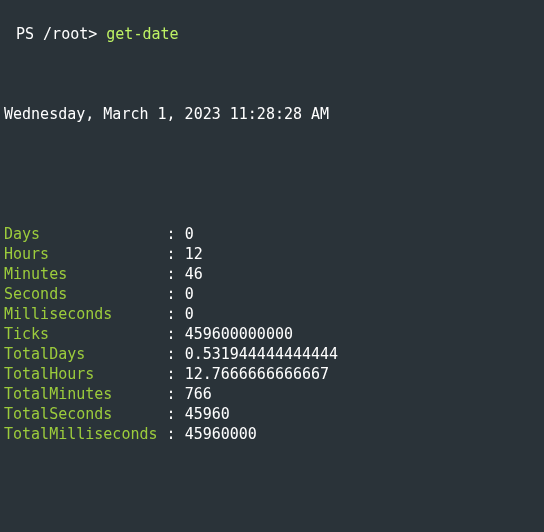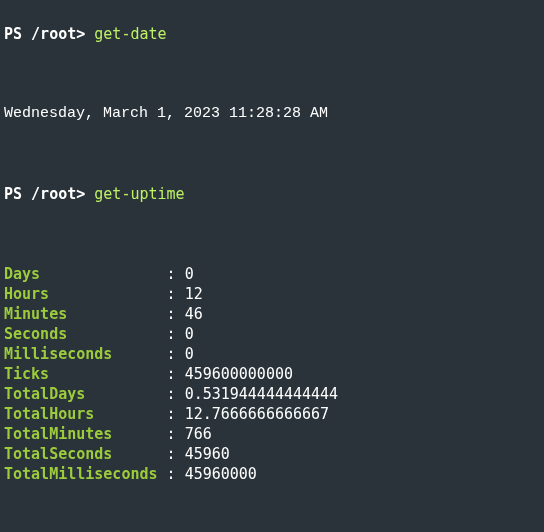--- a/index.html
+++ b/index.html
@@ -11,37 +11,36 @@
     font-family: "Menlo", "Consolas", "DejaVu Sans Mono", monospace;
     font-size: 15px;
     line-height: 20px;
     color: #d6d6d6;
     overflow: hidden;
   }
   .terminal {
     padding: 4px 4px;
     white-space: pre;
   }
-  .ps   { color: #ffffff; font-weight: bold; }
+  .ps   { color: #ffffff; font-weight: normal; margin-left: 12px; }
   .cmd  { color: #bef264; }
-  .out  { color: #ffffff; font-family: Liberation Mono, monospace; }
-  .key  { color: #9ccc3c; font-weight: bold; }
+  .out  { color: #ffffff; }
+  .key  { color: #9ccc3c; font-weight: normal; }
   .sep  { color: #ffffff; }
   .val  { color: #ffffff; }
   .row  { display: block; }
 </style>
 </head>
 <body>
 
 <div class="terminal">
 <span class="row"><span class="ps">PS /root&gt;</span> <span class="cmd">get-date</span></span>
 <span class="row"> </span>
 <span class="row out">Wednesday, March 1, 2023 11:28:28 AM</span>
 <span class="row"> </span>
-<span class="row"><span class="ps">PS /root&gt;</span> <span class="cmd">get-uptime</span></span>
 <span class="row"> </span>
 <span class="row"><span class="key">Days             </span><span class="sep"> : </span><span class="val">0</span></span><span class="row"><span class="key">Hours            </span><span class="sep"> : </span><span class="val">12</span></span><span class="row"><span class="key">Minutes          </span><span class="sep"> : </span><span class="val">46</span></span><span class="row"><span class="key">Seconds          </span><span class="sep"> : </span><span class="val">0</span></span><span class="row"><span class="key">Milliseconds     </span><span class="sep"> : </span><span class="val">0</span></span><span class="row"><span class="key">Ticks            </span><span class="sep"> : </span><span class="val">459600000000</span></span><span class="row"><span class="key">TotalDays        </span><span class="sep"> : </span><span class="val">0.531944444444444</span></span><span class="row"><span class="key">TotalHours       </span><span class="sep"> : </span><span class="val">12.7666666666667</span></span><span class="row"><span class="key">TotalMinutes     </span><span class="sep"> : </span><span class="val">766</span></span><span class="row"><span class="key">TotalSeconds     </span><span class="sep"> : </span><span class="val">45960</span></span><span class="row"><span class="key">TotalMilliseconds</span><span class="sep"> : </span><span class="val">45960000</span></span>
 <span class="row"> </span>
 
 
 
 
 
 
 

